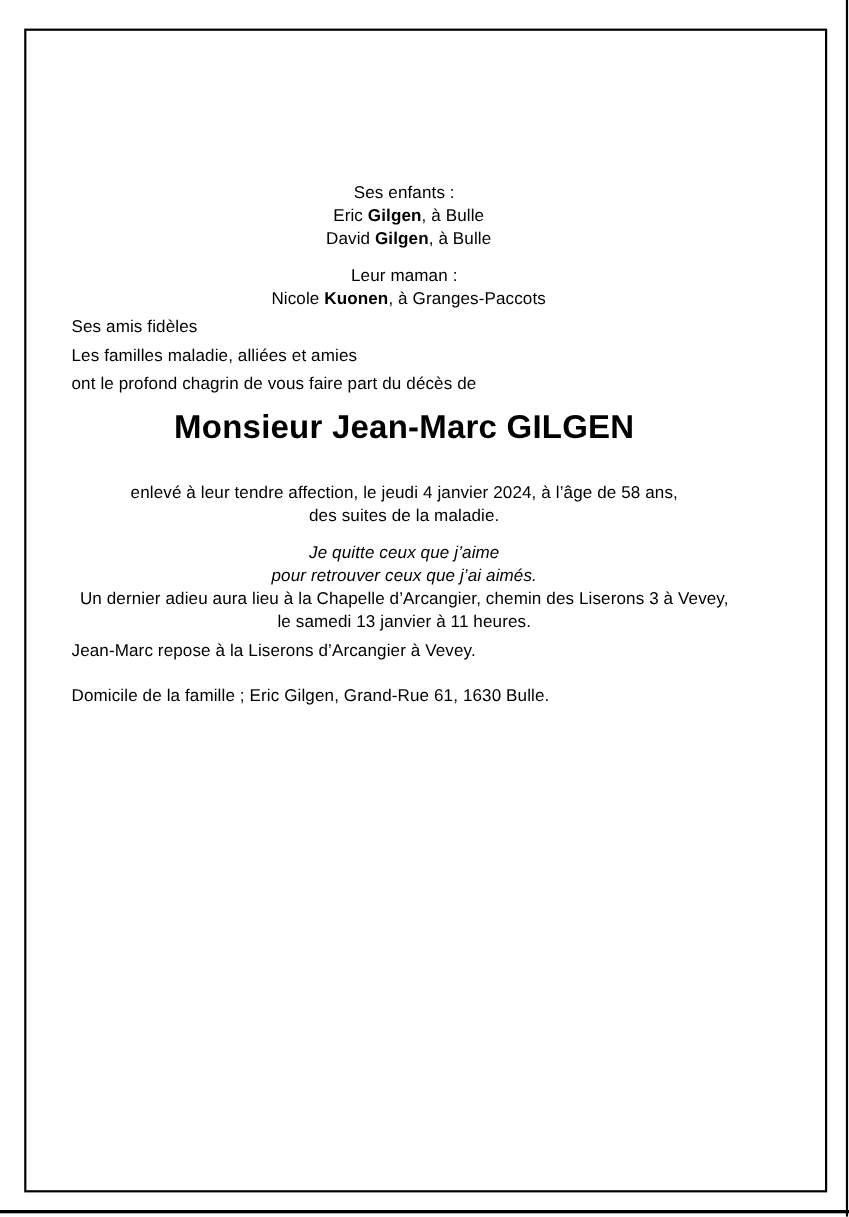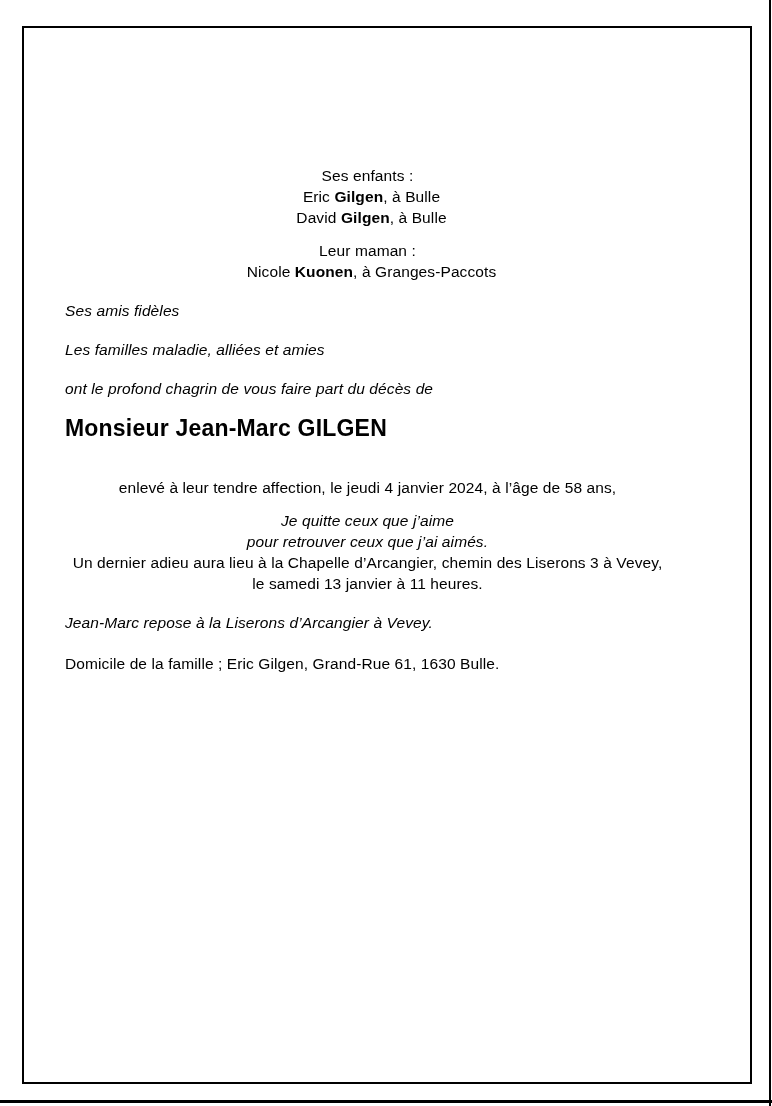--- a/index.html
+++ b/index.html
@@ -31,29 +31,29 @@
   .para {
     margin: 0;
     font-size: 15.5px;
     line-height: 21px;
     letter-spacing: 0.1px;
   }
   .para .line { display: block; text-align: center; }
   .indent { padding-left: 8px; }
   .mt-12 { margin-top: 12px; }
   .mt-14 { margin-top: 20px; }
-  .mt-15 { margin-top: 18px; font-style: italic; }
+  .mt-15 { margin-top: 5px; }
   .mt-31 { }
   .mt-35 { margin-top: 35px; }
   .deceased-title {
     margin: 15px 0 0 0;
-    font-size: 23px;
+    font-size: 30px;
     line-height: 28px;
     font-weight: bold;
-    text-align: left;
+    text-align: center;
     letter-spacing: 0.2px;
   }
   .epitaph {
     font-style: italic;
     text-align: right;
   }
   b { font-weight: bold; }
   .edge-right {
     position: absolute;
     left: 769px;
@@ -91,20 +91,21 @@
     <p class="para mt-15">Ses amis fidèles</p>
 
     <p class="para mt-15">Les familles maladie, alliées et amies</p>
 
     <p class="para mt-15">ont le profond chagrin de vous faire part du décès de</p>
 
     <h1 class="deceased-title">Monsieur Jean-Marc GILGEN</h1>
 
     <p class="para mt-35">
       <span class="line">enlevé à leur tendre affection, le jeudi 4 janvier 2024, à l’âge de 58 ans,</span>
+      <span class="line">des suites de la maladie.</span>
     </p>
 
     <p class="para epitaph mt-12">
       <span class="line">Je quitte ceux que j’aime</span>
       <span class="line">pour retrouver ceux que j’ai aimés.</span>
     </p>
 
     <p class="para mt-31">
       <span class="line">Un dernier adieu aura lieu à la Chapelle d’Arcangier, chemin des Liserons 3 à Vevey,</span>
       <span class="line">le samedi 13 janvier à 11 heures.</span>

